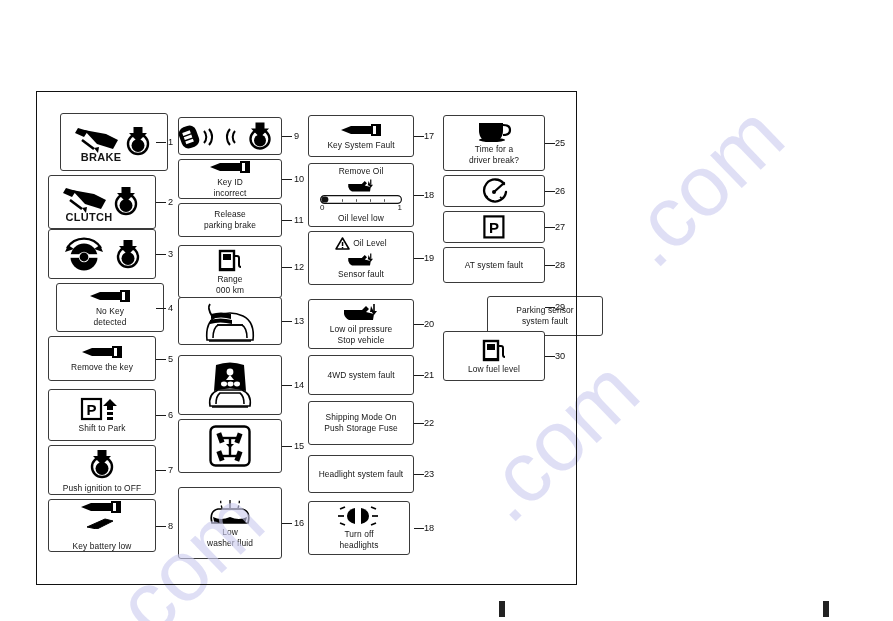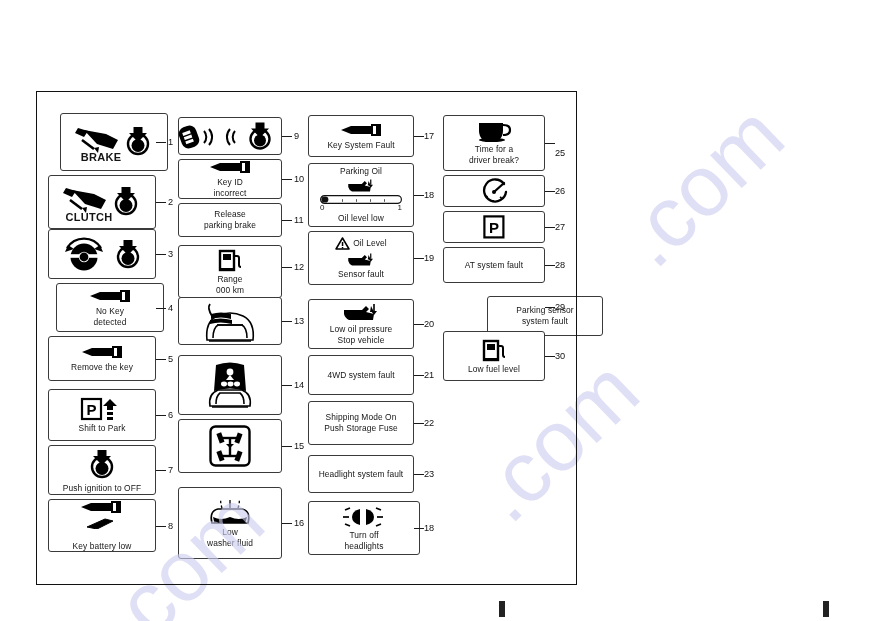--- a/index.html
+++ b/index.html
@@ -343,21 +343,21 @@
         <svg class="icon" width="44" height="16" viewBox="0 0 44 16" xmlns="http://www.w3.org/2000/svg">
           <path d="M2 8 l10 -4 l20 0 l0 -2 l10 0 l0 12 l-10 0 l0 -2 l-20 0 z" fill="#000"></path>
           <rect x="34" y="4" width="3" height="8" fill="#fff"></rect>
         </svg>
       </span>
       <div class="lbl" style="margin-top: 2px;">Key System Fault</div>
     </div>
     <div class="leader" style="left: 414px; top: 136px; width: 10px;"></div>
     <div class="num" style="left: 424px; top: 131px;">17</div>
     <div class="cell" style="left: 308px; top: 163px; width: 106px; height: 64px;">
-      <div style="margin-bottom: 1px;">Parking Oil</div>
+      <div style="margin-bottom: 1px;">Remove Oil</div>
       <span>
         <svg class="icon" width="30" height="15" viewBox="0 0 40 20" xmlns="http://www.w3.org/2000/svg">
           <path d="M3 8 h18 l4 -4 l3 3 l-3 3 l8 2 l-1 6 h-24 q-4 -2 -5 -6 z" fill="#000"></path>
           <path d="M30 4 l3 6 l-4 0 z" fill="#000"></path>
           <path d="M33 2 v7" stroke="#000" stroke-width="1.6"></path>
           <path d="M30 9 l3 4 l3 -4 z" fill="#000"></path>
         </svg>
       </span>
       <div style="position: relative; width: 82px; height: 8px; margin-top: 2px;"><svg width="82" height="9" viewBox="0 0 82 9">
           <rect x="0.6" y="0.6" width="80.8" height="7.8" rx="3.9" fill="none" stroke="#111" stroke-width="1.2"></rect>
@@ -421,21 +421,21 @@
       <div class="lbl">Shipping Mode On
 Push Storage Fuse</div>
     </div>
     <div class="leader" style="left: 414px; top: 423px; width: 10px;"></div>
     <div class="num" style="left: 424px; top: 418px;">22</div>
     <div class="cell" style="left: 308px; top: 455px; width: 106px; height: 38px;">
       <div class="lbl">Headlight system fault</div>
     </div>
     <div class="leader" style="left: 414px; top: 474px; width: 10px;"></div>
     <div class="num" style="left: 424px; top: 469px;">23</div>
-    <div class="cell" style="left: 308px; top: 501px; width: 112px; height: 54px; justify-content: flex-end;">
+    <div class="cell" style="left: 308px; top: 501px; width: 102px; height: 54px;">
       <span>
         <svg class="icon" width="46" height="22" viewBox="0 0 46 22" xmlns="http://www.w3.org/2000/svg">
           <path d="M19 3 q-8 2 -8 8 q0 6 8 8 z" fill="#000"></path>
           <path d="M25 3 q8 2 8 8 q0 6 -8 8 z" fill="#000"></path>
           <g stroke="#000" stroke-width="1.7">
             <path d="M9 2 l-5 2"></path>
             <path d="M8 11 h-6"></path>
             <path d="M9 20 l-5 -2"></path>
             <path d="M35 2 l5 2"></path>
             <path d="M36 11 h6"></path>
@@ -453,21 +453,21 @@
         <svg class="icon" width="36" height="22" viewBox="0 0 36 22" xmlns="http://www.w3.org/2000/svg">
           <path d="M3 3 h24 v8 a10 10 0 0 1 -24 0 z" fill="#000"></path>
           <path d="M27 5 q7 0 7 5 q0 5 -7 5" fill="none" stroke="#000" stroke-width="2.2"></path>
           <ellipse cx="16" cy="20" rx="13" ry="2" fill="#000"></ellipse>
         </svg>
       </span>
       <div class="lbl" style="margin-top: 2px;">Time for a
 driver break?</div>
     </div>
     <div class="leader" style="left: 545px; top: 143px; width: 10px;"></div>
-    <div class="num" style="left: 555px; top: 148px; text-align: right;">25</div>
+    <div class="num" style="left: 555px; top: 138px; text-align: right;">25</div>
     <div class="cell" style="left: 443px; top: 175px; width: 102px; height: 32px;">
       <span>
         <svg class="icon" width="28" height="26" viewBox="0 0 28 26" xmlns="http://www.w3.org/2000/svg">
           <path d="M24 6 a11 11 0 1 0 2 8" fill="none" stroke="#000" stroke-width="2.3" stroke-linecap="round"></path>
           <path d="M14 14 l10 -9" stroke="#000" stroke-width="2.3" stroke-linecap="round"></path>
           <circle cx="14" cy="14" r="2" fill="#000"></circle>
           <g stroke="#000" stroke-width="1.7">
             <path d="M6 18 l1.6 1"></path>
             <path d="M13 22 v1.6"></path>
             <path d="M20 19 l1.5 1"></path>

